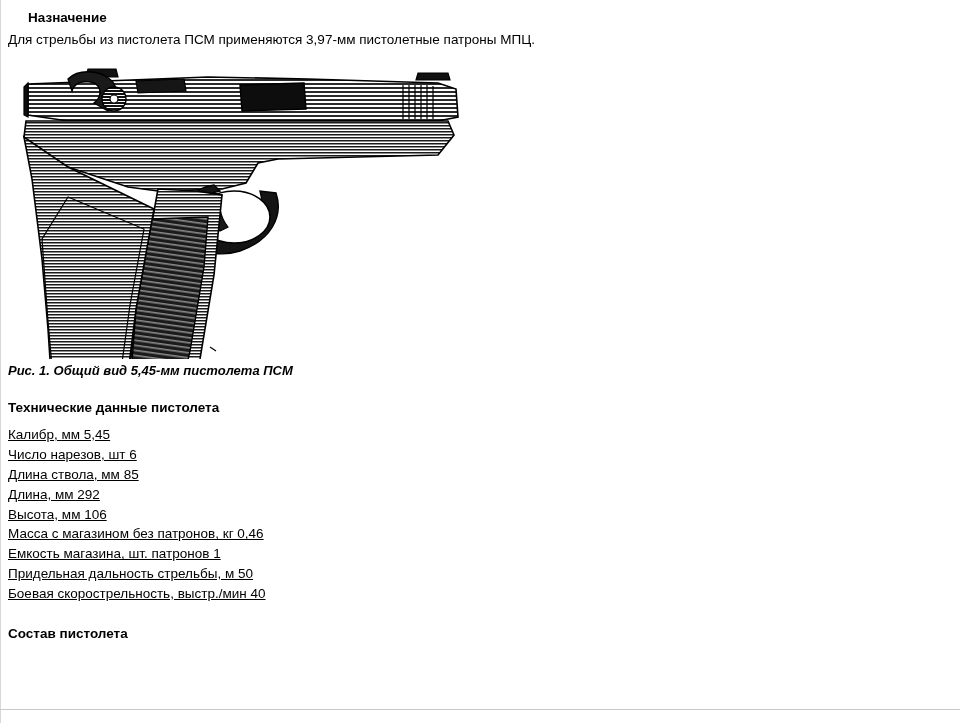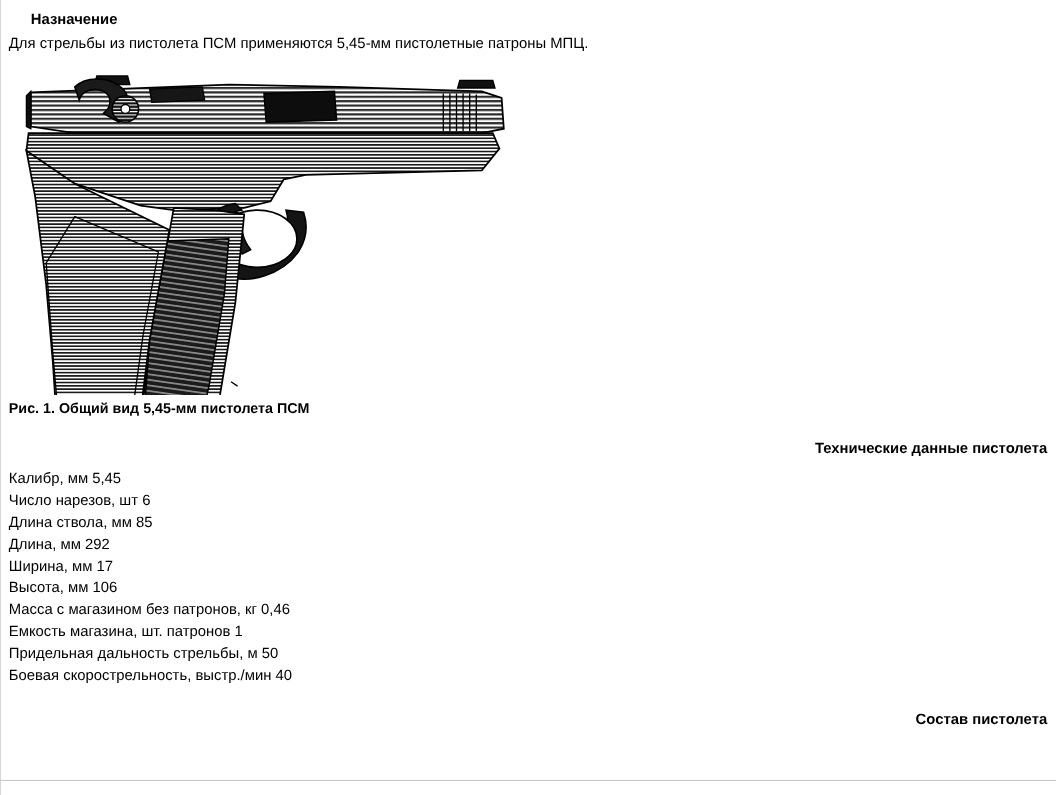--- a/index.html
+++ b/index.html
@@ -30,35 +30,36 @@
   .heading {
     font-size: 13.5px;
     font-weight: bold;
     margin: 0 0 6px 0;
     padding-left: 20px;
   }
   .caption {
     font-size: 13px;
     font-weight: bold;
     margin: 4px 0 16px 0;
+    font-style: italic;
   }
   .spec-list {
     margin: 10px 0 0 0;
     padding: 0;
     list-style: none;
+    text-decoration: underline;
   }
   .spec-list li {
     font-size: 13.5px;
     line-height: 1.47;
   }
   .section-title {
     font-size: 13.5px;
     font-weight: bold;
     margin: 22px 0 0 0;
-    text-align: right;
   }
   .figure {
     margin: 10px 0 0 0;
     width: 470px;
     height: 300px;
     position: relative;
   }
   .figure svg {
     display: block;
   }
@@ -82,21 +83,21 @@
 </head>
 <body>
 
 <div class="page">
 
   <div class="left-rule"></div>
 
   <h2 class="heading">Назначение</h2>
 
 
-  <p class="para">Для стрельбы из пистолета ПСМ применяются 5,45-мм пистолетные патроны МПЦ.</p>
+  <p class="para">Для стрельбы из пистолета ПСМ применяются 3,97-мм пистолетные патроны МПЦ.</p>
 
   <div class="figure">
     <svg width="470" height="300" viewBox="0 0 470 300" xmlns="http://www.w3.org/2000/svg">
       <defs>
         <pattern id="hatch" width="4" height="4" patternUnits="userSpaceOnUse">
           <rect width="4" height="4" fill="#ffffff"></rect>
           <rect width="4" height="2" fill="#2b2b2b"></rect>
         </pattern>
         <pattern id="hatchFine" width="3" height="3" patternUnits="userSpaceOnUse">
           <rect width="3" height="3" fill="#ffffff"></rect>
@@ -160,21 +161,20 @@
 
   <p class="caption">Рис. 1. Общий вид 5,45-мм пистолета ПСМ</p>
 
   <h2 class="section-title">Технические данные пистолета</h2>
 
   <ul class="spec-list">
     <li>Калибр, мм 5,45</li>
     <li>Число нарезов, шт 6</li>
     <li>Длина ствола, мм 85</li>
     <li>Длина, мм 292</li>
-    <li>Ширина, мм 17</li>
     <li>Высота, мм 106</li>
     <li>Масса с магазином без патронов, кг 0,46</li>
     <li>Емкость магазина, шт. патронов 1</li>
     <li>Придельная дальность стрельбы, м 50</li>
     <li>Боевая скорострельность, выстр./мин 40</li>
   </ul>
 
   <h2 class="section-title">Состав пистолета</h2>
 
   <div class="bottom-rule"></div>

